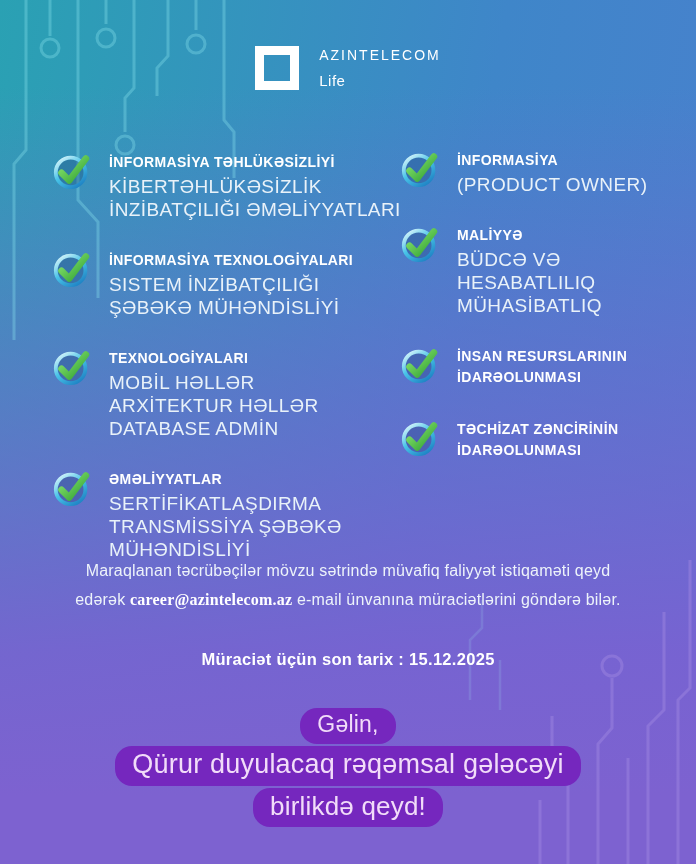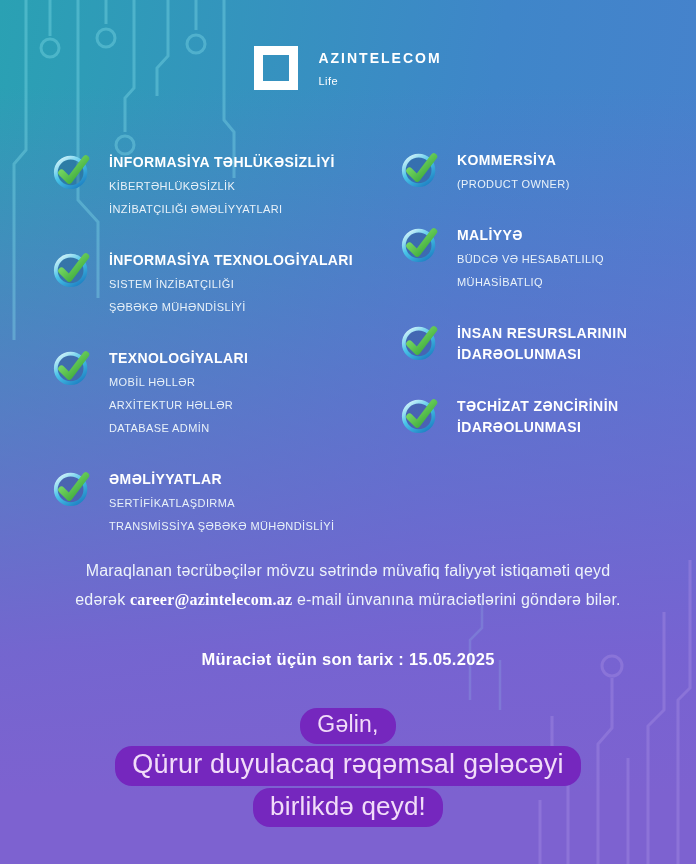--- a/index.html
+++ b/index.html
@@ -9,33 +9,33 @@
     background:
       linear-gradient(180deg, rgba(125,95,210,0) 10%, rgba(125,95,210,0.88) 75%, rgba(125,98,208,1) 92%),
       linear-gradient(100deg, #2AA1B3 0%, #3F86C9 60%, #4A80CE 100%);
   }
   .circuit{position:absolute; inset:0; pointer-events:none;}
 
   
   .logo{position:absolute; top:46px; left:0; width:100%; display:flex; justify-content:center; align-items:center; gap:20px;}
   .logo-square{width:44px; height:44px; box-sizing:border-box; border:9px solid #FFFFFF;}
   .logo-text{color:#FFFFFF;}
-  .logo-name{font-size:14px; font-weight:700; letter-spacing:2px;}
-  .logo-tagline{font-size:11px; margin-top:9px; letter-spacing:0.5px;}
+  .logo-name{font-size:14px; font-weight:400; letter-spacing:2px;}
+  .logo-tagline{font-size:15px; margin-top:9px; letter-spacing:0.5px;}
 
   
   .col{position:absolute; display:flex; flex-direction:column; gap:26px;}
   .col-left{left:52px; top:149px; width:356px;}
   .col-right{left:400px; top:147px; width:250px;}
   .item{display:flex; align-items:flex-start;}
   .check{flex:0 0 auto; width:42px; height:42px; margin-right:15px; margin-top:0;}
   .check svg{display:block;}
   .item-text{padding-top:3px; color:#FFFFFF;}
   .item-title{font-size:14px; font-weight:700; letter-spacing:0.4px; line-height:21px; margin-bottom:2px;}
-  .item-line{font-size:11px; line-height:23px; letter-spacing:0.4px; color:#E9F2F9;}
+  .item-line{font-size:19px; line-height:23px; letter-spacing:0.4px; color:#E9F2F9;}
 
   
   .apply{position:absolute; top:556px; left:68px; width:560px; text-align:center;
          color:#EDF3FA; font-size:16px; line-height:29px; letter-spacing:0.2px;}
   .apply .email{font-weight:700; color:#FFFFFF;font-family:Liberation Serif, serif;}
 
   .deadline{position:absolute; top:650px; left:0; width:100%; text-align:center;
             color:#FFFFFF; font-size:16.5px; font-weight:700; letter-spacing:0.3px;}
 
   
@@ -213,21 +213,21 @@
           <linearGradient id="cg" x1="0" y1="0" x2="1" y2="1">
             <stop offset="0" stop-color="#8CE86F"></stop>
             <stop offset="1" stop-color="#2E9E33"></stop>
           </linearGradient>
         </defs>
         <circle cx="19.5" cy="24.5" r="15.5" fill="rgba(13,52,105,0.25)" stroke="url(#rg)" stroke-width="4"></circle>
         <path d="M10 25 L18 33 L35.5 10" fill="none" stroke="url(#cg)" stroke-width="7" stroke-linecap="round" stroke-linejoin="round"></path>
       </svg>
     </span>
     <div class="item-text">
-      <div class="item-title">KOMMERSİYA</div>
+      <div class="item-title">İNFORMASİYA</div>
       <div class="item-lines">
             <div class="item-line">(PRODUCT OWNER)</div>
           </div>
     </div>
   </div>
 
   <div class="item">
     <span class="check">
       <svg width="42" height="42" viewBox="0 0 44 44">
         <defs>
@@ -298,21 +298,21 @@
     </span>
     <div class="item-text">
       <div class="item-title">TƏCHİZAT ZƏNCİRİNİN İDARƏOLUNMASI</div>
       <div class="item-lines"></div>
     </div>
   </div>
 </div>
 
   <div class="apply"><span>Maraqlanan təcrübəçilər mövzu sətrində müvafiq faliyyət istiqaməti qeyd edərək </span><span class="email">career@azintelecom.az</span><span> e-mail ünvanına müraciətlərini göndərə bilər.</span></div>
 
-  <div class="deadline">Müraciət üçün son tarix : 15.05.2025</div>
+  <div class="deadline">Müraciət üçün son tarix : 15.12.2025</div>
 
   <div class="cta">
     <div class="cta-line"><span class="cta-badge cta-size-0">Gəlin,</span></div>
     <div class="cta-line"><span class="cta-badge cta-size-1">Qürur duyulacaq rəqəmsal gələcəyi</span></div>
     <div class="cta-line"><span class="cta-badge cta-size-2">birlikdə qeyd!</span></div>
   </div>
 
 </div>
 
 </body></html>

